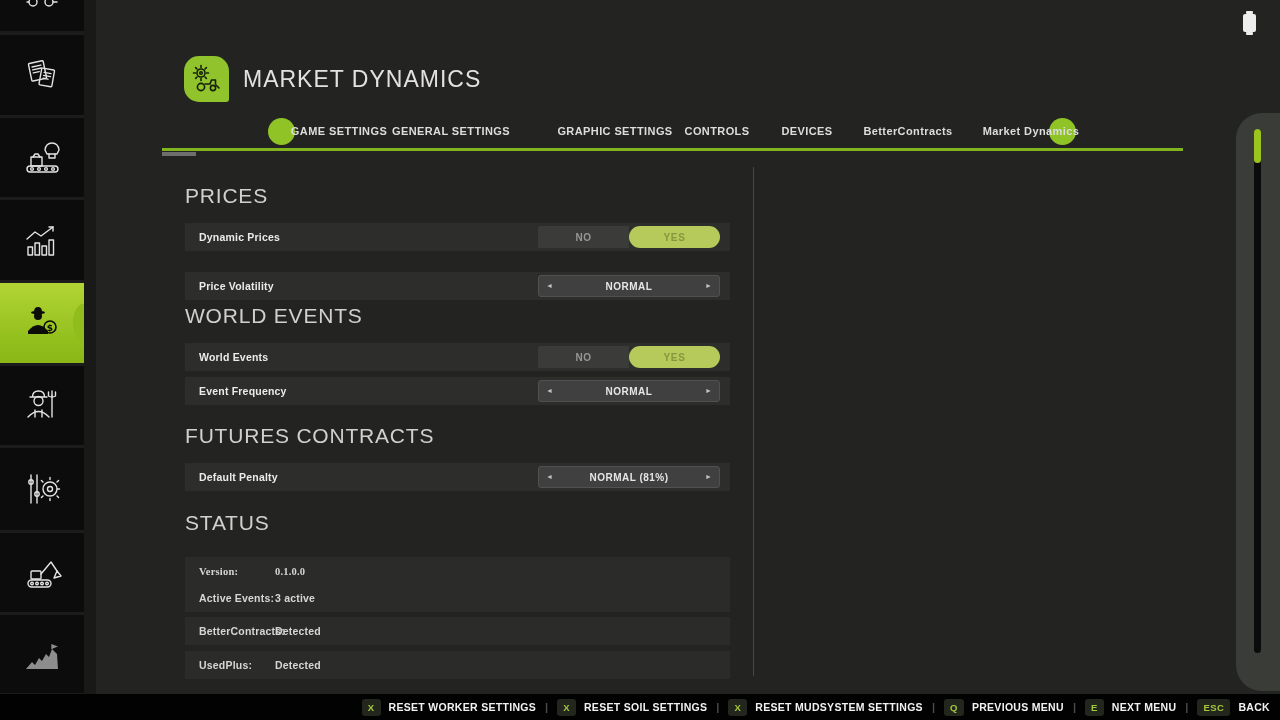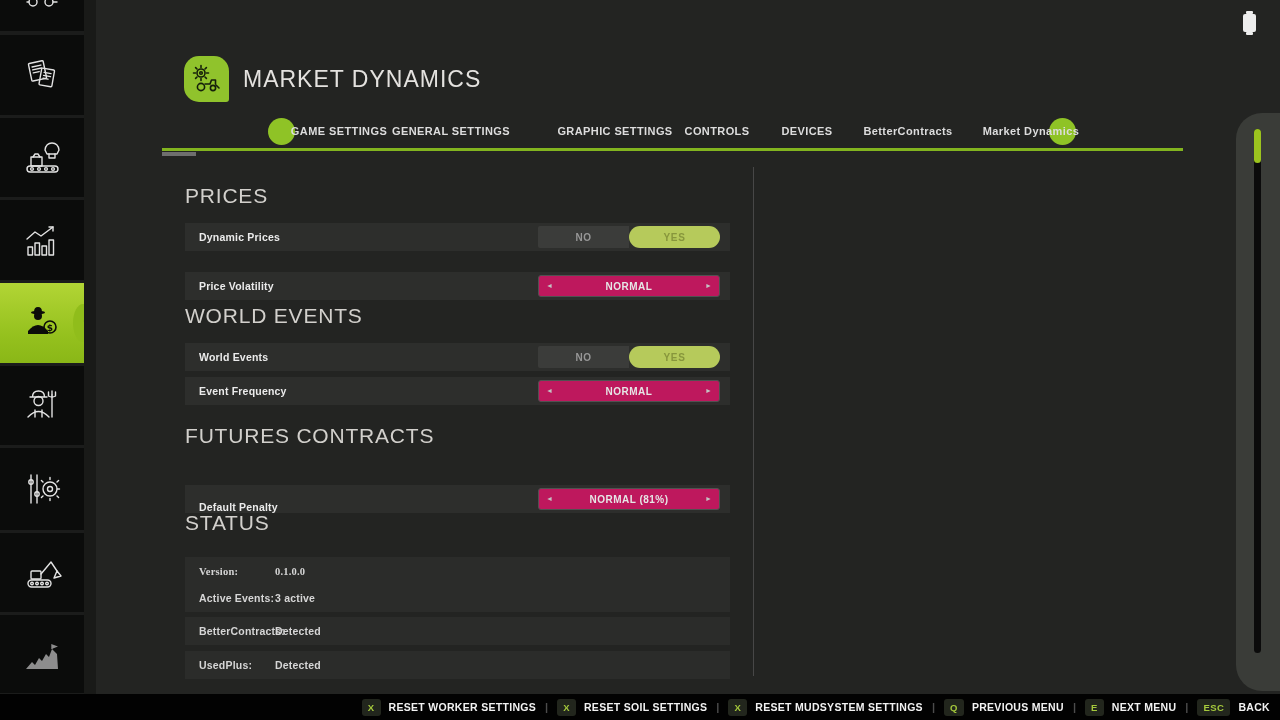--- a/index.html
+++ b/index.html
@@ -34,21 +34,21 @@
   
   .divider{position:absolute;left:753px;top:167px;width:1px;height:509px;background:#474747;}
   .heading{position:absolute;left:185px;font-size:21px;color:#d2d0cc;letter-spacing:0.8px;white-space:nowrap;}
   .row{position:absolute;left:185px;width:545px;height:28px;background:#2d2e2c;display:flex;align-items:center;}
   .row-label{margin-left:14px;font-size:10.5px;font-weight:bold;color:#ebebeb;letter-spacing:0.2px;}
   .toggle{position:absolute;right:10px;top:3px;width:182px;height:15px;display:flex;}
   .tbtn{width:91px;height:22px;display:flex;align-items:center;justify-content:center;
     font-size:10px;font-weight:bold;letter-spacing:0.6px;cursor:pointer;}
   .tbtn.no{background:#3b3c3a;color:#979797;border-radius:2px 0 0 2px;}
   .tbtn.yes{background:#b6ca5b;color:#87963c;border-radius:11px;}
-  .sel{position:absolute;right:10px;top:3px;width:180px;height:20px;background:#be185d;
+  .sel{position:absolute;right:10px;top:3px;width:180px;height:20px;background:#404040;
     border:1px solid #515151;border-radius:3px;display:flex;align-items:center;justify-content:space-between;}
   .sel-arrow{font-size:7px;color:#c4c4c4;padding:0 7px;cursor:pointer;line-height:20px;}
   .sel-value{font-size:10px;font-weight:bold;color:#e6e6e6;letter-spacing:0.5px;}
   .status-row{position:absolute;left:185px;width:545px;height:28px;background:#2b2c2a;display:flex;align-items:center;}
   .status-label{margin-left:14px;font-size:10.5px;font-weight:bold;color:#d6d6d6;letter-spacing:0.2px;}
   .status-value{position:absolute;left:90px;font-size:10.5px;font-weight:bold;color:#d6d6d6;letter-spacing:0.2px;}
   
   .scroll-panel{position:absolute;right:0;top:113px;width:44px;height:578px;background:#3a3c38;border-radius:26px 0 0 26px;}
   .scroll-track{position:absolute;left:18px;top:16px;width:7px;height:524px;background:#0b0b0b;border-radius:4px;}
   .scroll-thumb{position:absolute;left:0;top:0;width:7px;height:34px;background:#9cc41e;border-radius:4px;cursor:pointer;}
@@ -241,21 +241,21 @@
   <span class="row-label">Event Frequency</span>
   <div class="sel">
     <span class="sel-arrow">◄</span>
     <span class="sel-value">NORMAL</span>
     <span class="sel-arrow">►</span>
   </div>
 </div>
 
 <div class="heading" style="top:424px;">FUTURES CONTRACTS</div>
 
-<div class="row" style="top:485px;align-items:flex-end;">
+<div class="row" style="top:463px;">
   <span class="row-label">Default Penalty</span>
   <div class="sel">
     <span class="sel-arrow">◄</span>
     <span class="sel-value">NORMAL (81%)</span>
     <span class="sel-arrow">►</span>
   </div>
 </div>
 
 <div class="heading" style="top:511px;">STATUS</div>
 

